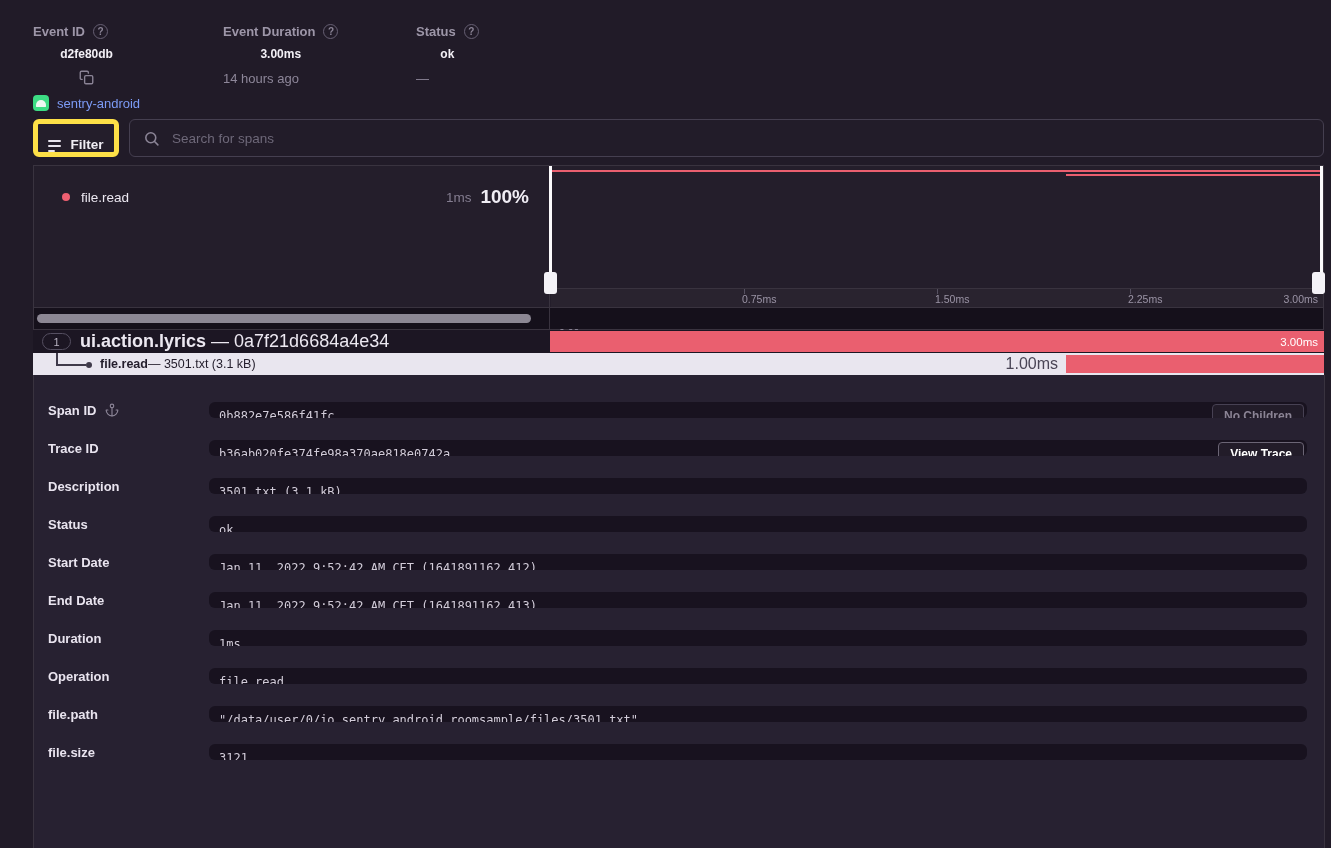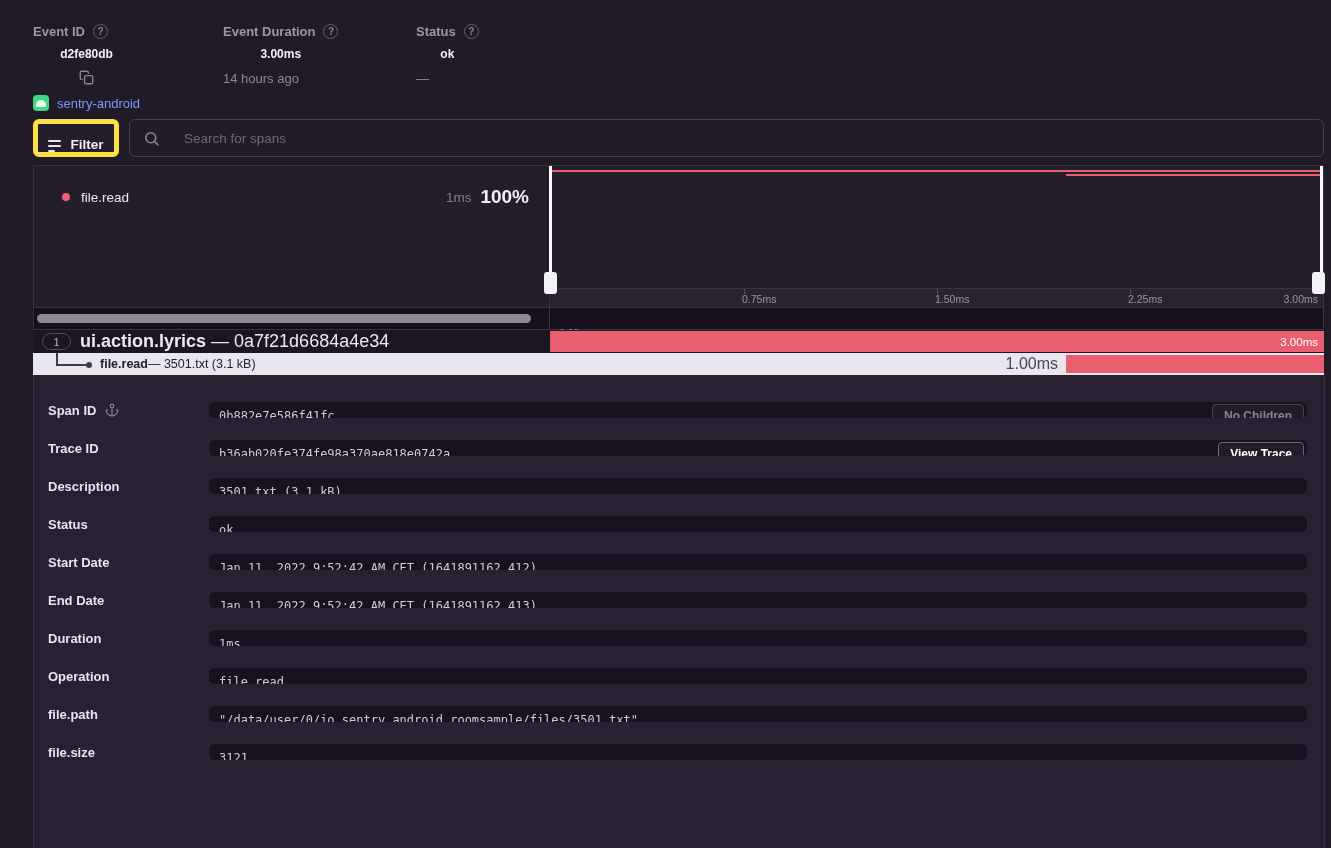--- a/index.html
+++ b/index.html
@@ -35,21 +35,21 @@
     background:#241e2b; border:5px solid #fde047; border-radius:6px;
     display:flex; align-items:flex-end; justify-content:center; gap:9px; cursor:pointer;
   }
   .filter-icon { display:inline-flex; flex-direction:column; gap:3px; }
   .filter-icon i { display:block; height:2px; border-radius:1px; background:#e8e4ee; }
   .filter-icon i:nth-child(1){ width:13px; } .filter-icon i:nth-child(2){ width:13px; } .filter-icon i:nth-child(3){ width:7px; }
   .filter-label { font-size:13.5px; font-weight:700; color:#f0edf4; }
   .search-wrap { position:absolute; left:129px; top:119px; width:1195px; height:38px; }
   .search-input {
     width:100%; height:100%; background:#221c29; border:1px solid #453f50; border-radius:6px;
-    padding:0 12px 0 54px; font-size:13.5px; color:#d0cad8; outline:none;
+    padding:0 12px 0 42px; font-size:13.5px; color:#d0cad8; outline:none;
     font-family:"Liberation Sans", sans-serif;
   }
   .search-input::placeholder { color:#6e6879; }
   .search-icon { position:absolute; left:14px; top:11px; color:#8b8496; }
   
   .minimap { position:absolute; left:33px; top:165px; width:1291px; height:165px;
     border:1px solid #39333f; background:#241e2b; }
   .mm-left { position:absolute; left:0; top:0; width:516px; height:143px; border-right:1px solid #39333f; }
   .legend { position:absolute; left:28px; right:20px; top:20px; display:flex; align-items:center; }
   .legend-dot { width:8px; height:8px; border-radius:50%; background:#ee5f71; margin-right:11px; }

